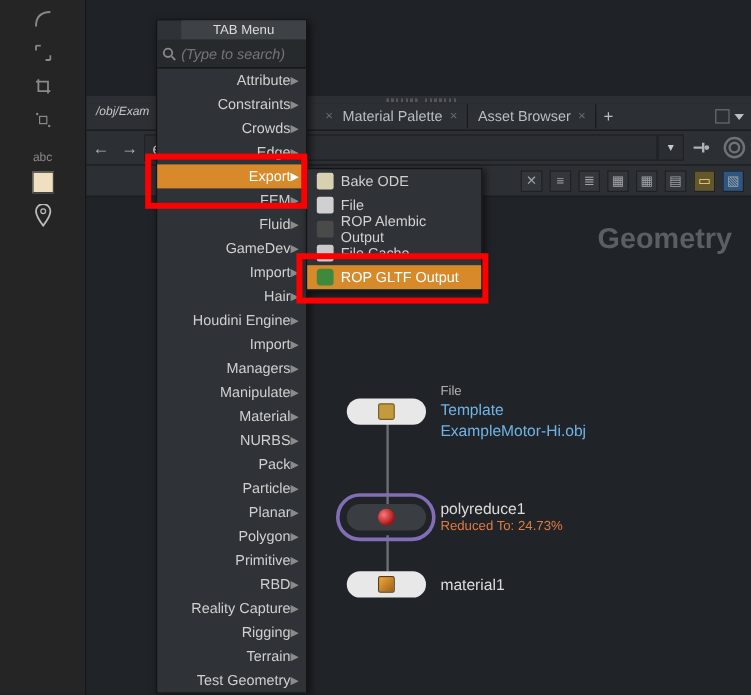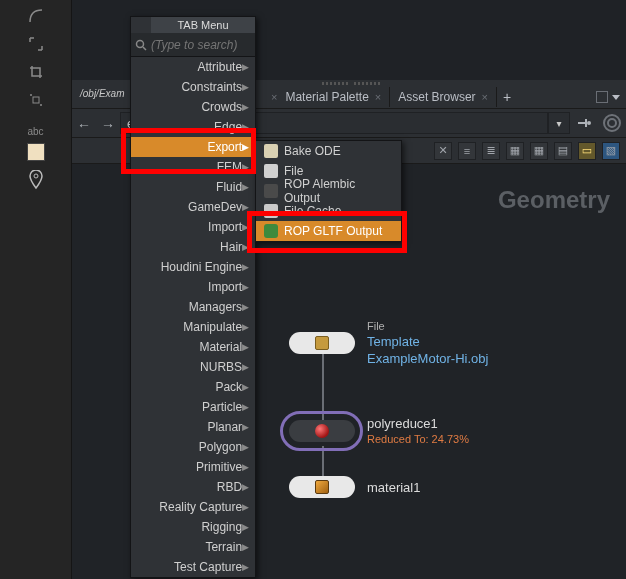--- a/index.html
+++ b/index.html
@@ -614,21 +614,21 @@
       </div>
       <div class="menu-item">
         <span>Rigging</span>
         <span class="arrow">▶</span>
       </div>
       <div class="menu-item">
         <span>Terrain</span>
         <span class="arrow">▶</span>
       </div>
       <div class="menu-item">
-        <span>Test Capture</span>
+        <span>Test Geometry</span>
         <span class="arrow">▶</span>
       </div>
     </div>
 </div>
 
 <div class="export-submenu" id="export-submenu">
     <div class="sub-item">
       <div class="ico ode"></div>
       <span>Bake ODE</span>
     </div>

